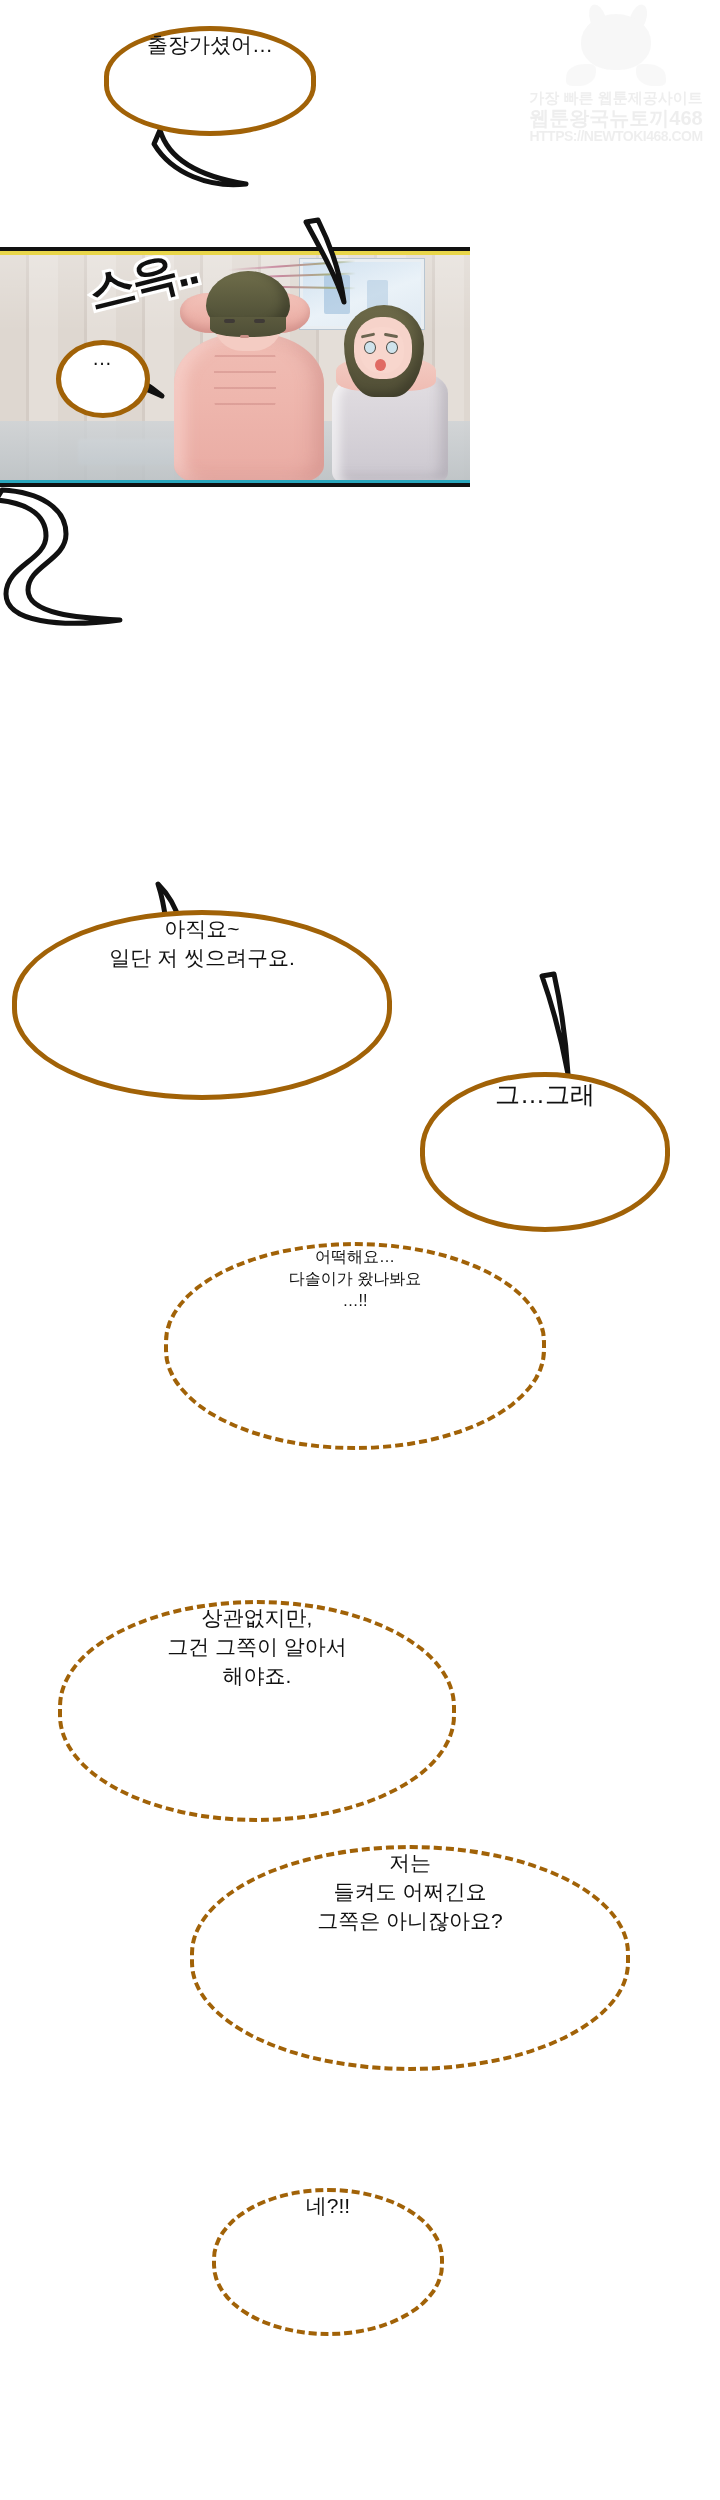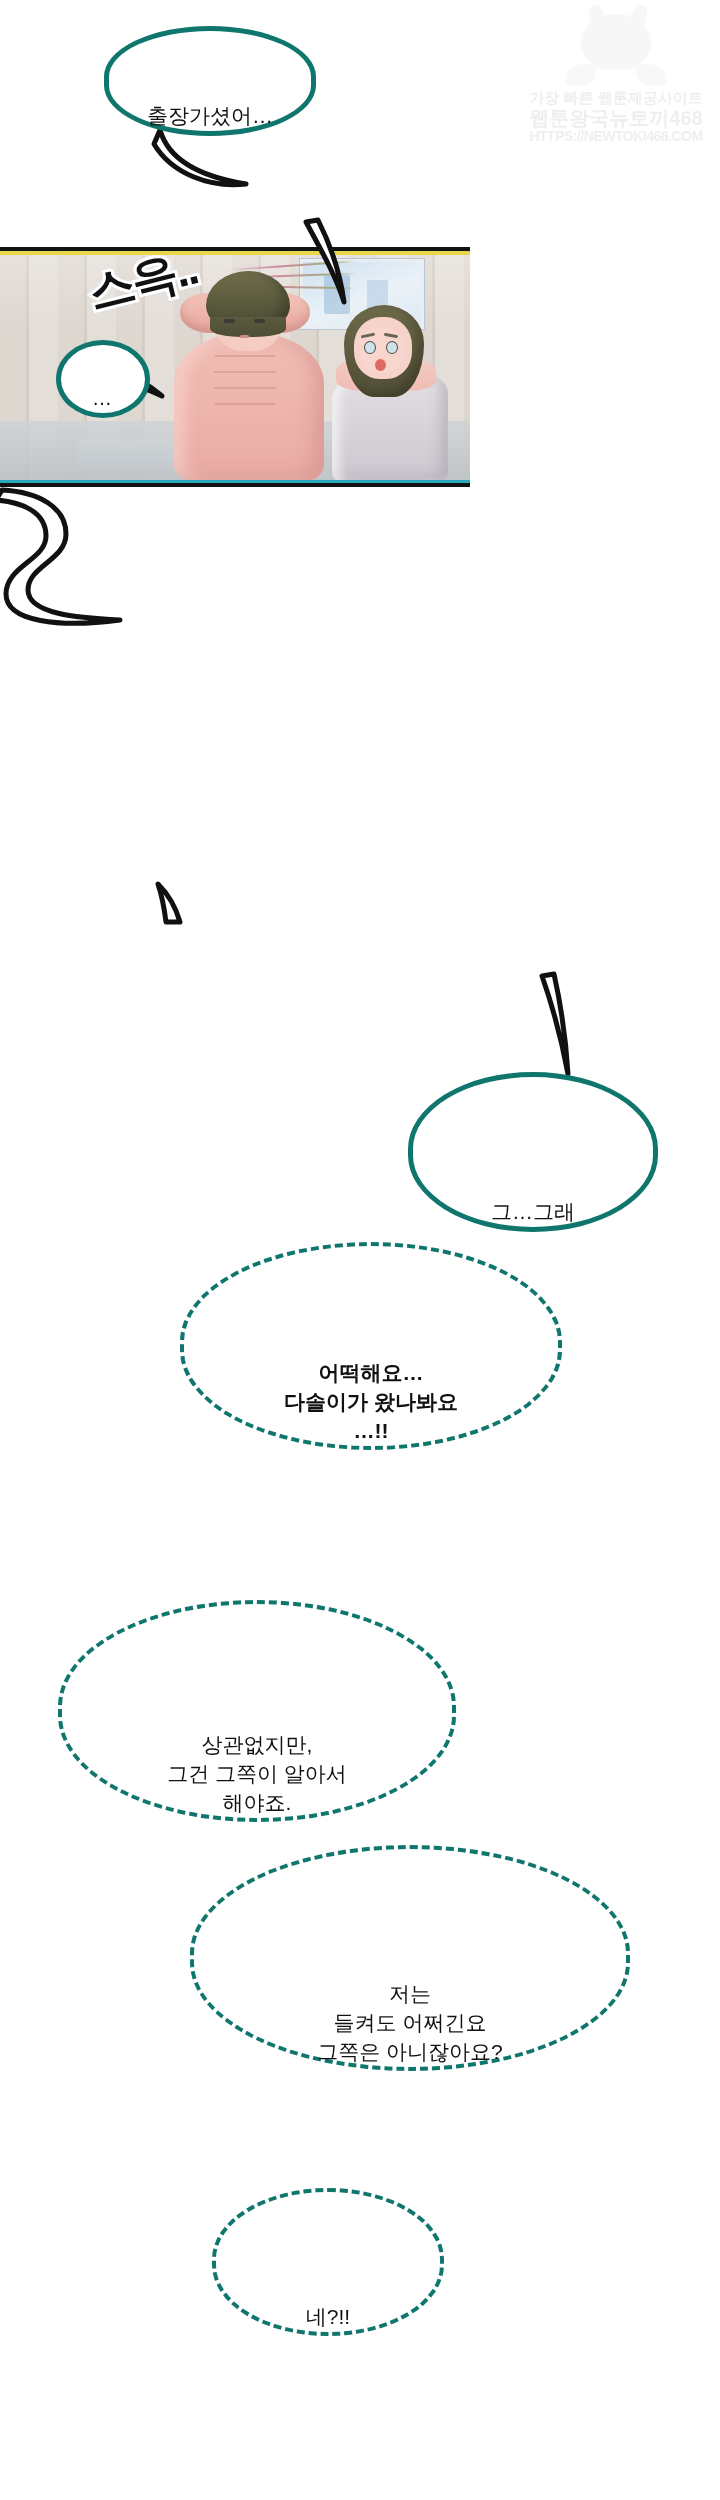--- a/index.html
+++ b/index.html
@@ -17,23 +17,23 @@
     margin: 0 auto;
     background: #ffffff;
     overflow: hidden;
   }
 
   
   .bubble {
     position: absolute;
     box-sizing: border-box;
     background: #ffffff;
-    border: 5px solid #0f766e;
+    border: 5px solid #a16207;
     display: flex;
-    align-items: flex-end;
+    align-items: flex-start;
     justify-content: center;
     text-align: center;
     color: #111111;
     line-height: 1.38;
     z-index: 20;
   }
   .bubble.dashed {
     border-style: dashed;
     border-width: 4px;
   }
@@ -401,31 +401,35 @@
                C 6 80, 46 74, 46 50
                C 46 26, 22 16, -4 14 Z" fill="#ffffff" stroke="#111111" stroke-width="5" stroke-linejoin="round"></path>
     </svg>
   </div>
 
   <div class="tail" style="left:150px; top:884px;">
     <svg width="50" height="40" viewBox="0 0 50 40">
       <path d="M16 38 C 14 22, 12 12, 8 0 C 20 12, 26 24, 30 38 Z" fill="#ffffff" stroke="#111111" stroke-width="5" stroke-linejoin="round"></path>
     </svg>
   </div>
+  <div class="bubble" id="b4" style="left:12px; top:910px; width:380px; height:190px; border-radius:50%/48%; font-size:21px;">
+    <span class="txt">아직요~
+일단 저 씻으려구요.</span>
+  </div>
 
   <div class="tail" style="left:540px; top:970px;">
     <svg width="60" height="110" viewBox="0 0 60 110">
       <path d="M14 4 C 22 40, 26 70, 28 104 C 22 72, 14 40, 2 6 Z" fill="#ffffff" stroke="#111111" stroke-width="5" stroke-linejoin="round"></path>
     </svg>
   </div>
-  <div class="bubble" id="b5" style="left:408px; top:1072px; width:250px; height:160px; border-radius:50%/48%; font-size:21px;">
+  <div class="bubble" id="b5" style="left:420px; top:1072px; width:250px; height:160px; border-radius:50%/48%; font-size:25px;">
     <span class="txt">그…그래</span>
   </div>
 
-  <div class="bubble dashed" id="b6" style="left:180px; top:1242px; width:382px; height:208px; border-radius:50%/48%; font-size:21px;font-weight:bold;">
+  <div class="bubble dashed" id="b6" style="left:164px; top:1242px; width:382px; height:208px; border-radius:50%/48%; font-size:16px;">
     <span class="txt">어떡해요…
 다솔이가 왔나봐요
 …!!</span>
   </div>
 
   <div class="bubble dashed" id="b7" style="left:58px; top:1600px; width:398px; height:222px; border-radius:50%/48%; font-size:21px;">
     <span class="txt">상관없지만,
 그건 그쪽이 알아서
 해야죠.</span>
   </div>

